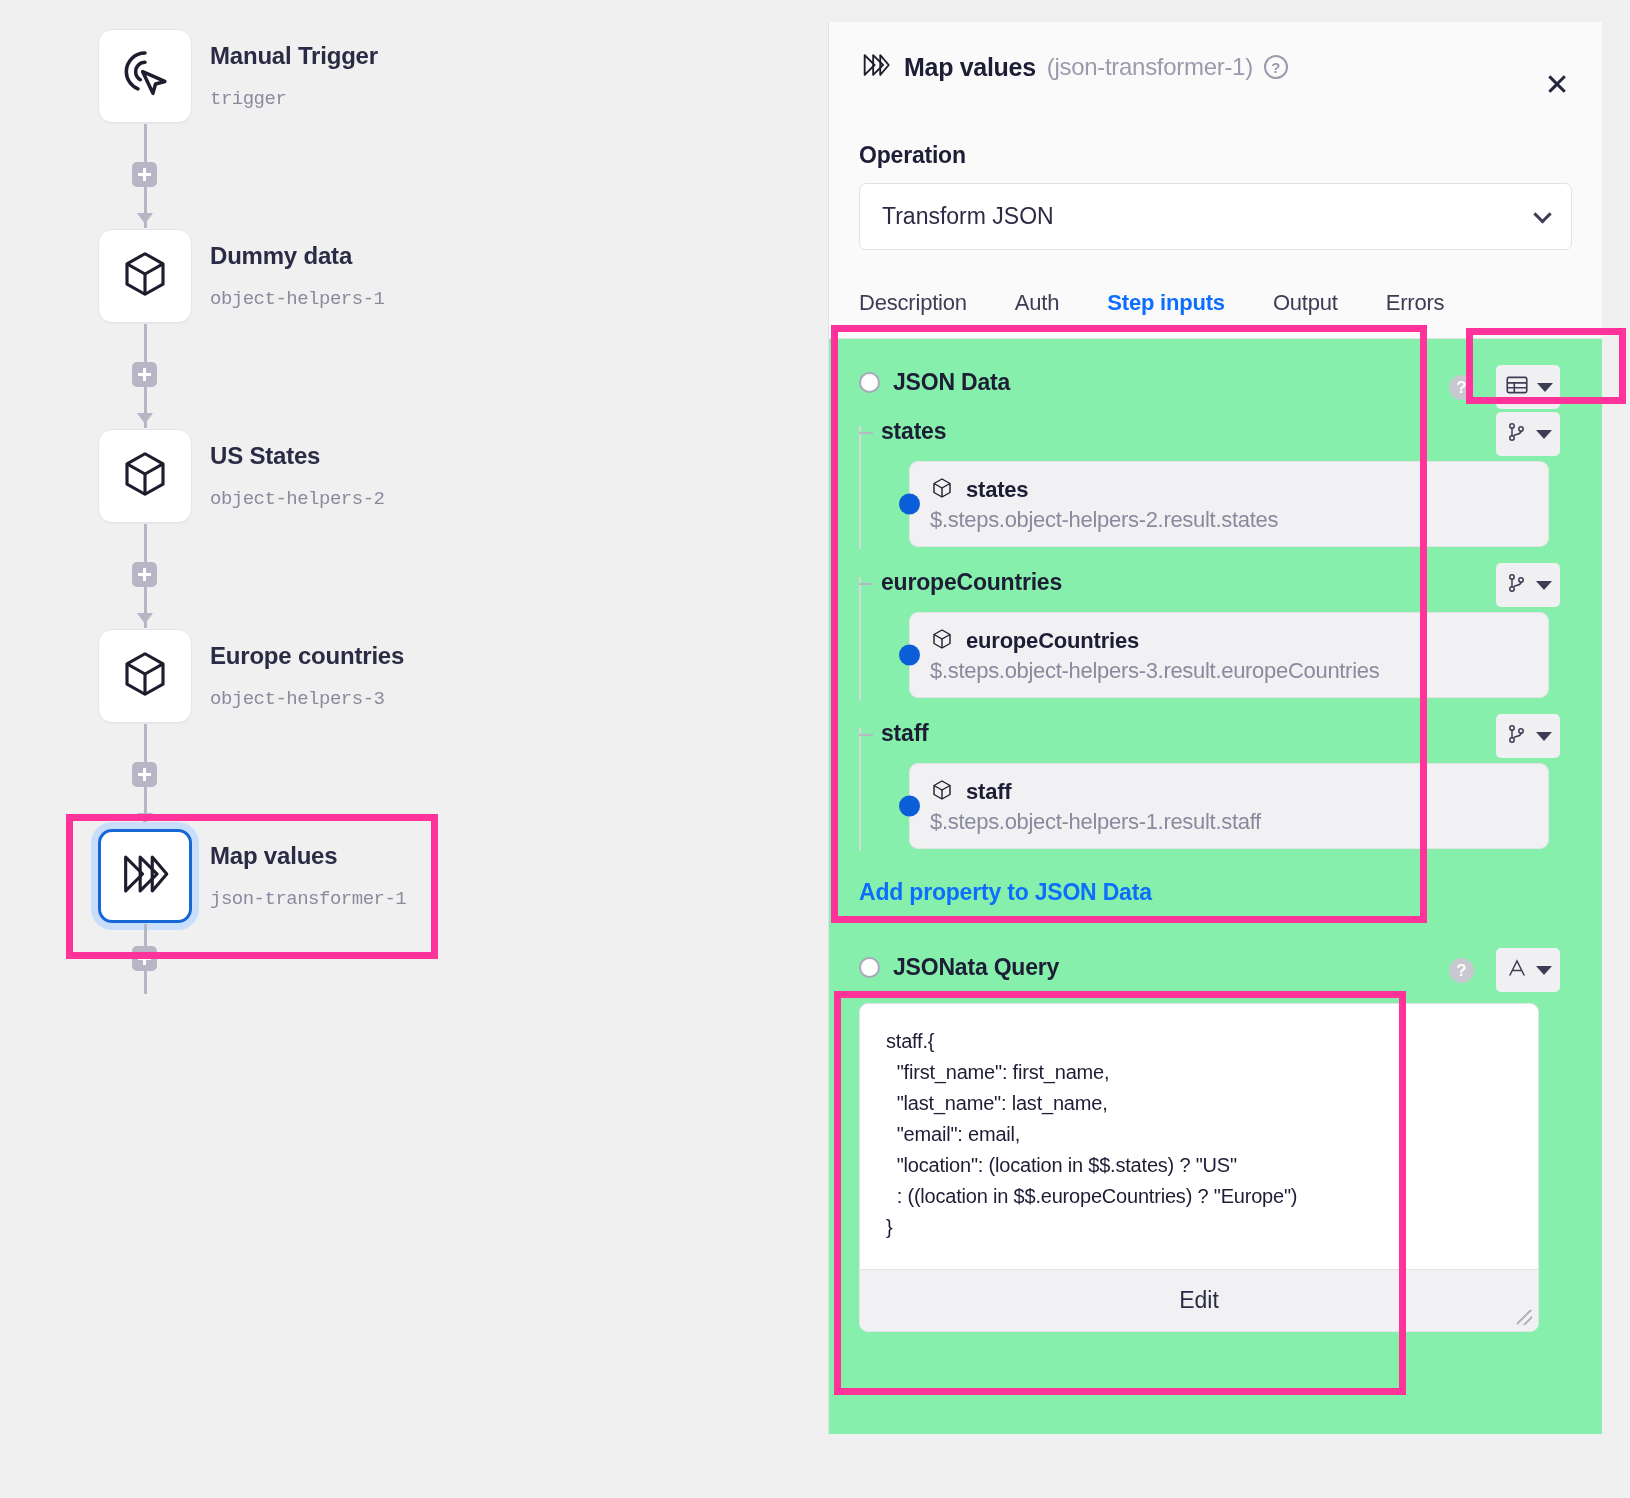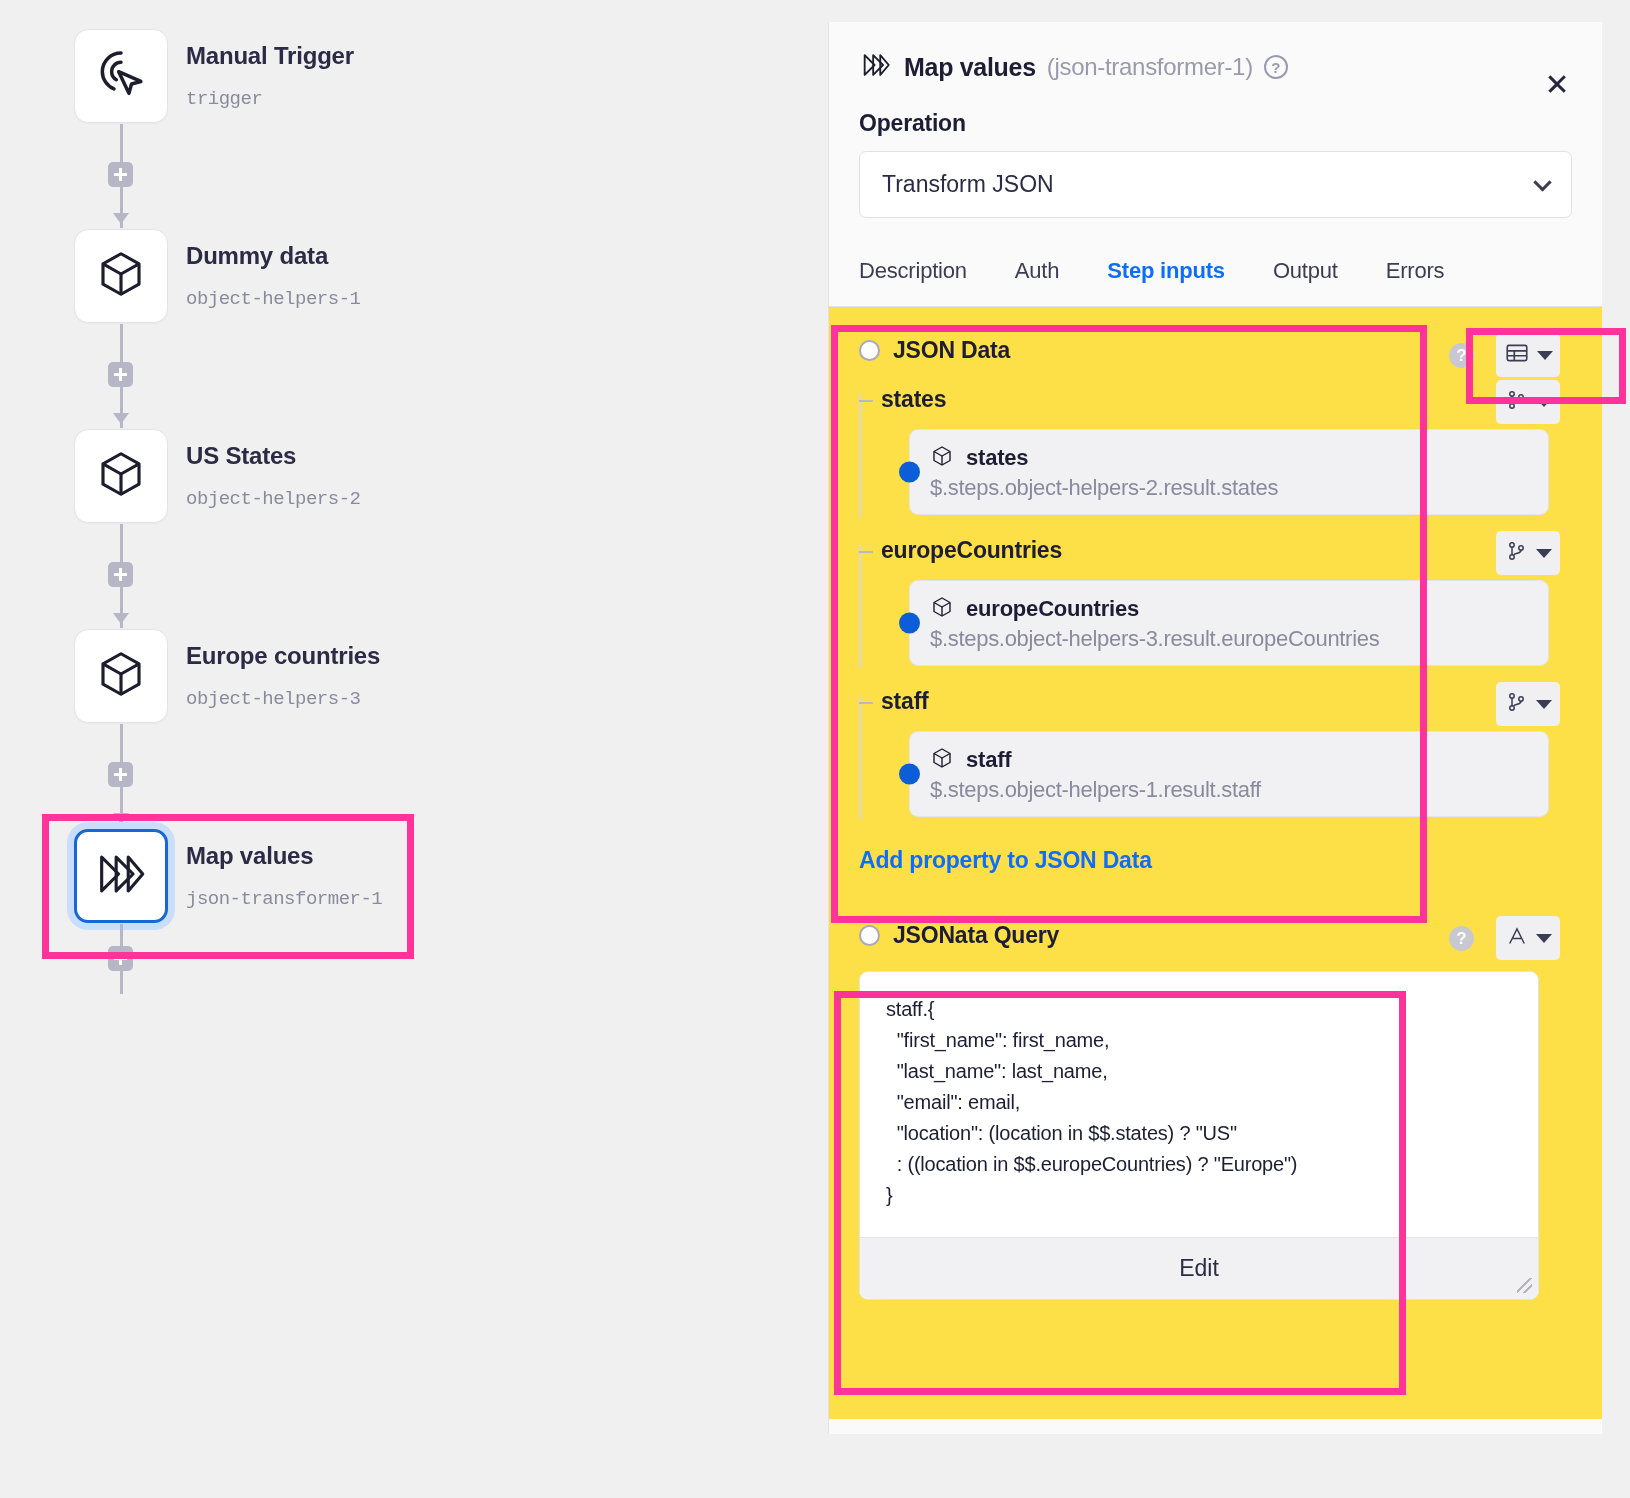--- a/index.html
+++ b/index.html
@@ -10,21 +10,21 @@
     overflow: hidden;
   }
   #root { position: relative; width: 1630px; height: 1498px; }
 
   
   .canvas {
     position: absolute; left: 0; top: 0;
     width: 828px; height: 1498px;
     background: #f0f0f0;
   }
-  .flow { position: absolute; left: 74px; top: 28px; width: 460px; }
+  .flow { position: absolute; left: 98px; top: 28px; width: 460px; }
 
   .node-row { position: relative; display: flex; align-items: center; height: 96px; }
   .node-box {
     width: 94px; height: 94px; flex: 0 0 94px;
     background: #ffffff;
     border: 1px solid #e4e4e8;
     border-radius: 14px;
     display: flex; align-items: center; justify-content: center;
     box-shadow: 0 1px 1px rgba(0,0,0,0.03);
   }
@@ -105,21 +105,21 @@
   }
   .close-x {
     position: absolute; right: 28px; top: 46px;
     width: 34px; height: 34px;
     display: flex; align-items: center; justify-content: center;
     color: #25253f; font-size: 30px; font-weight: 400; line-height: 1;
     cursor: pointer;
   }
   .op-label {
     font-size: 23px; font-weight: 700; color: #1d1d35;
-    margin-top: 24px; letter-spacing: -0.2px;
+    margin-top: 56px; letter-spacing: -0.2px;
   }
   .op-select {
     margin-top: 14px; height: 67px;
     background: #fff; border: 1px solid #e2e2e6; border-radius: 7px;
     display: flex; align-items: center; padding: 0 22px;
     position: relative;
   }
   .op-select .val { font-size: 23px; color: #2b2b45; }
   .chev {
     position: absolute; right: 22px; top: 50%;
@@ -135,21 +135,21 @@
     background: #fafafa;
   }
   .tab {
     font-size: 22px; color: #3c3c55; padding: 8px 0 22px 0;
     margin-right: 48px; cursor: pointer; letter-spacing: -0.2px;
   }
   .tab:last-child { margin-right: 0; }
   .tab.active { color: #0d6efd; font-weight: 700; }
 
   .panel-body {
-    background: #fde047;
+    background: #86efac;
     height: 1112px;
     position: relative;
     padding: 0 0 0 0;
   }
 
   
   .section { position: relative; }
   .sec-head {
     display: flex; align-items: center; gap: 13px;
     padding: 30px 0 0 30px;

